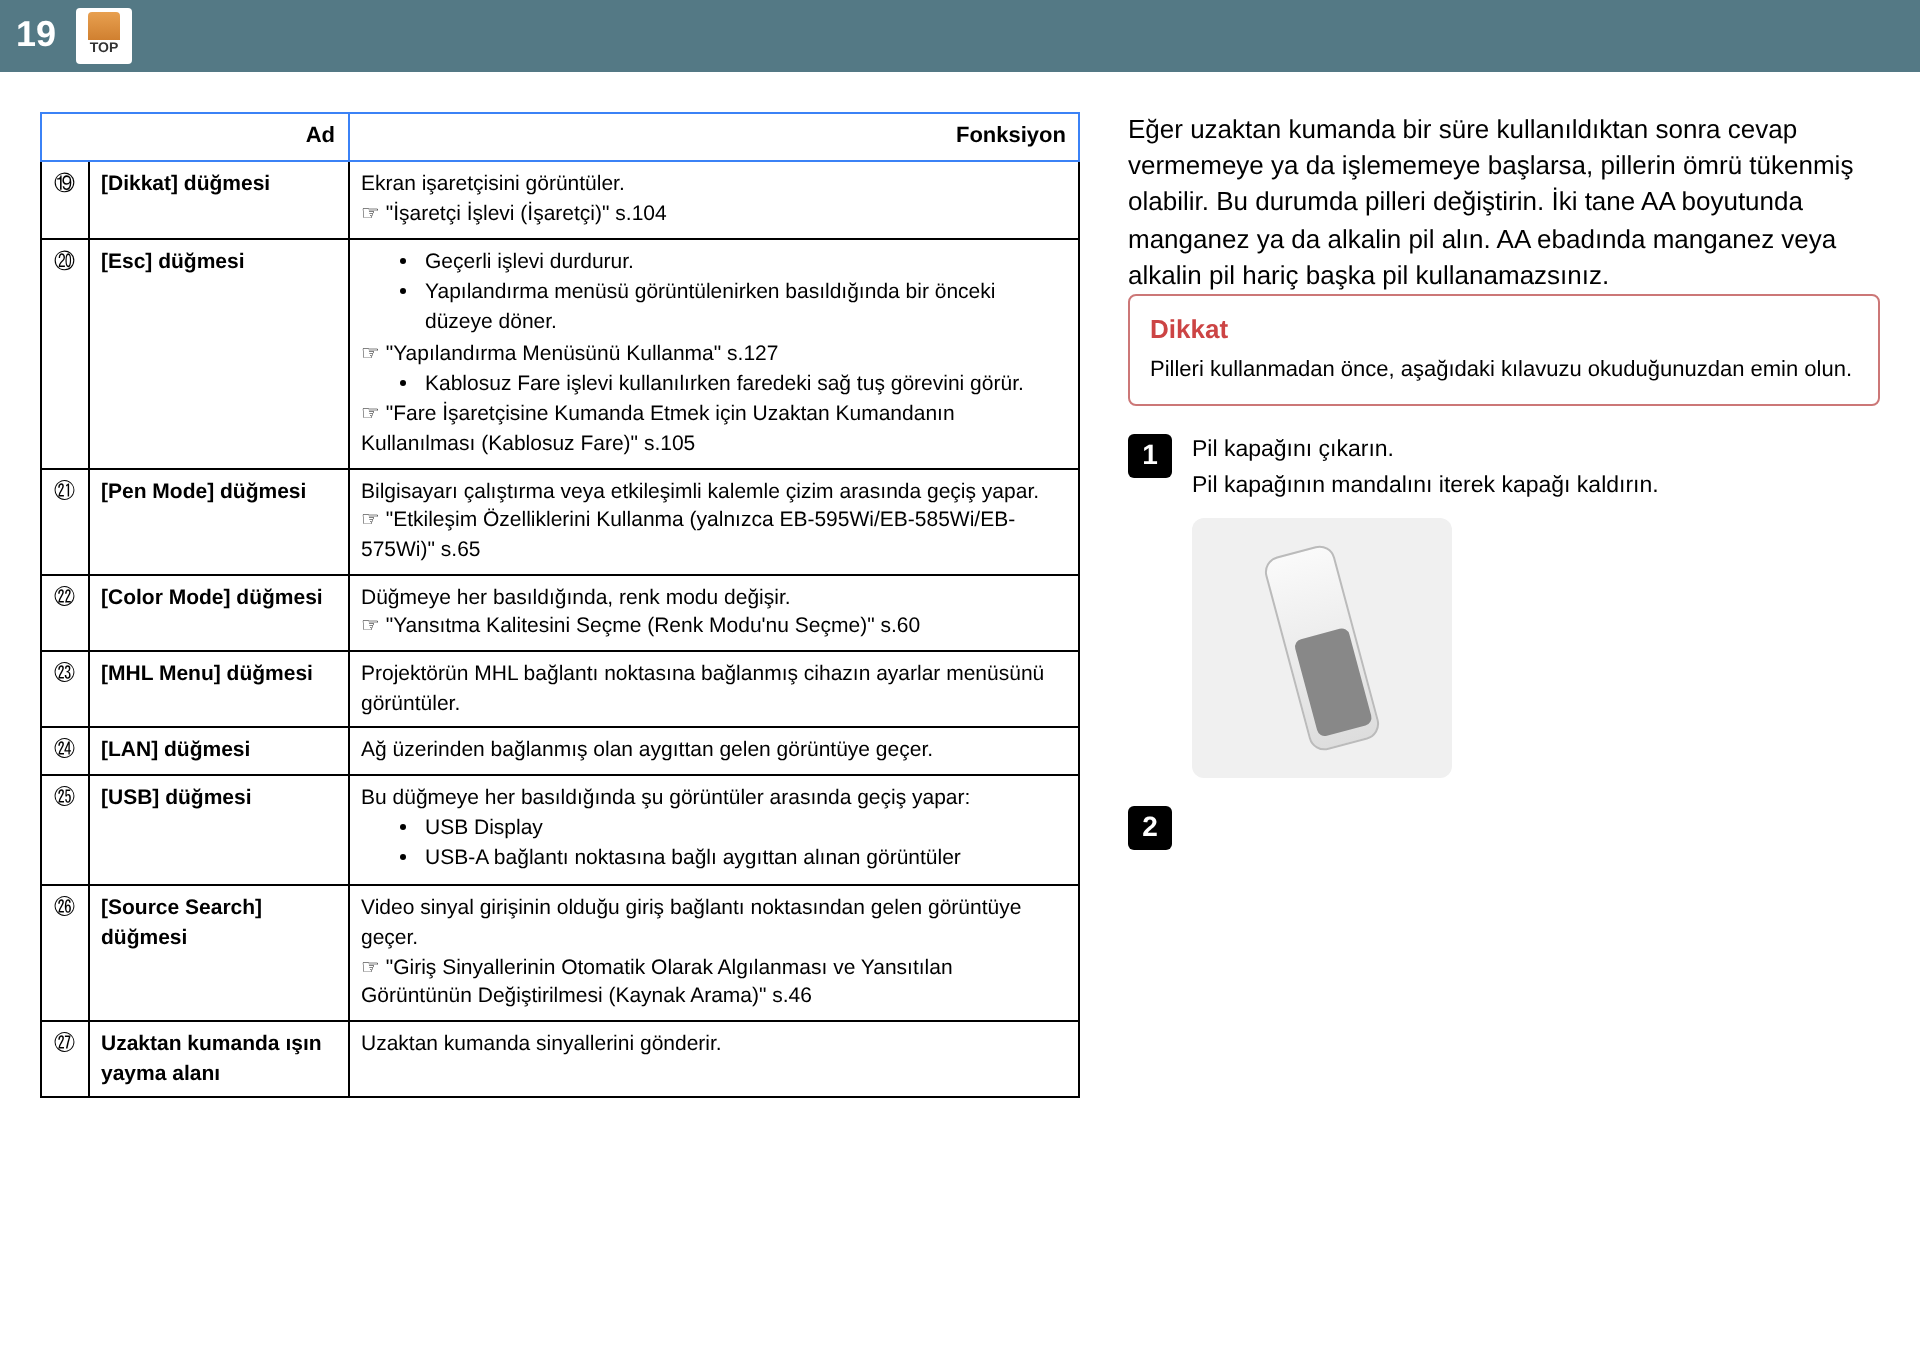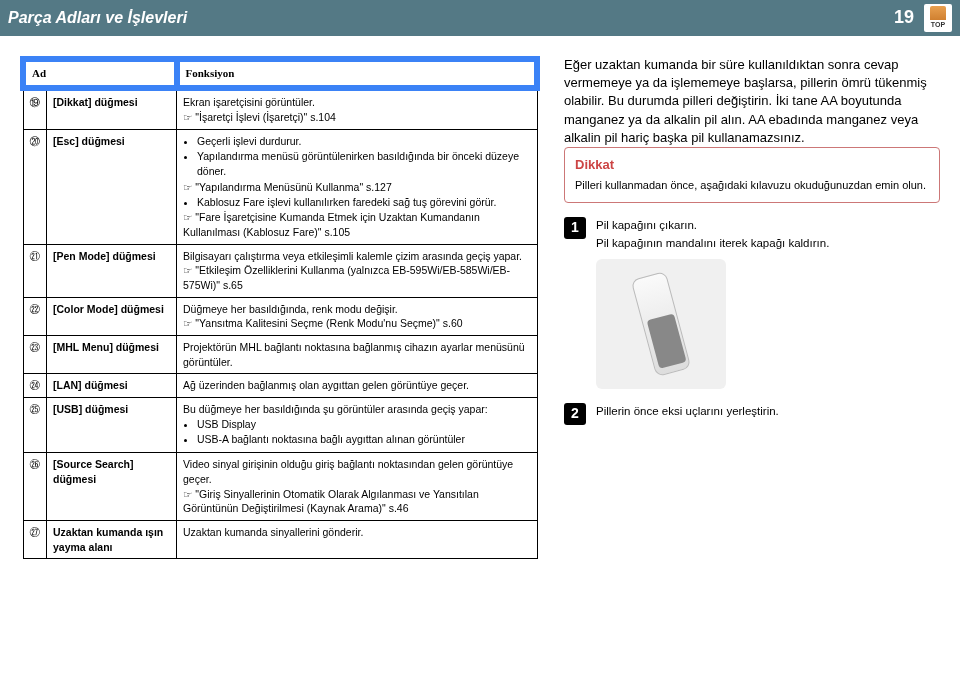--- a/index.html
+++ b/index.html
@@ -11,26 +11,26 @@
   .page-num { font-size: 18px; font-weight: bold; }
   .top-logo { background: #fff; color: #333; padding: 2px 4px; font-size: 8px; border-radius: 2px; width: 28px; height: 28px; display: flex; flex-direction: column; align-items: center; justify-content: center; }
   .top-logo-icon { width: 16px; height: 14px; background: linear-gradient(#e8a050,#d08030); border-radius: 2px 2px 0 0; }
   .top-logo-text { font-weight: bold; font-size: 7px; color: #333; }
   
   .content { display: flex; padding: 20px 20px 0 20px; gap: 24px; }
   .left-col { width: 520px; }
   .right-col { flex: 1; }
   
   table.parts { width: 100%; border-collapse: collapse; border: 1px solid #000; }
-  table.parts th { border: 6px solid #3b82f6; padding: 4px 6px; text-align: left; font-weight: bold; font-size: 11px; font-family: Liberation Serif, serif; }
+  table.parts th { border: 1px solid #3b82f6; padding: 4px 6px; text-align: right; font-weight: bold; font-size: 11px; }
   table.parts td { border: 1px solid #000; padding: 4px 6px; vertical-align: top; font-size: 10.5px; }
   .num-cell { width: 22px; text-align: center; vertical-align: top; }
   .name-cell { width: 130px; font-weight: bold; }
   .func-cell ul { list-style: disc; padding-left: 14px; margin: 0; }
-  .func-cell li { margin-bottom: 1px; }
+  .func-cell li { margin-bottom: 1px; margin-left: 18px; }
   .ref { }
   
   .right-title { color: #547985; font-weight: bold; font-size: 14px; font-style: italic; margin-bottom: 10px; }
   .right-para { margin-bottom: 0; font-size: 13px; }
   
   .caution-box { border: 1px solid #c77; border-radius: 4px; padding: 8px 10px; margin-bottom: 14px; }
   .caution-title { color: #c44; font-weight: bold; font-size: 13px; margin-bottom: 4px; }
   .caution-link { color: #547985; font-style: italic; }
   
   .step { display: flex; gap: 10px; margin-bottom: 14px; align-items: flex-start; }
@@ -39,21 +39,20 @@
   .step-text { font-size: 11.5px; margin-bottom: 2px; }
   
   .remote-img { width: 130px; height: 130px; background: #f0f0f0; border-radius: 6px; margin: 8px 0 0 0; display: flex; align-items: center; justify-content: center; }
   .remote-body { width: 36px; height: 100px; background: linear-gradient(#fafafa,#ddd); border: 1px solid #bbb; border-radius: 8px; transform: rotate(-15deg); position: relative; }
   .remote-back { width: 28px; height: 50px; background: #888; border-radius: 4px; position: absolute; top: 42px; left: 4px; }
 </style>
 </head>
 <body>
 
 <div class="header-bar">
-  <div class="header-title">Parça Adları ve İşlevleri</div>
   <div class="header-right">
     <div class="page-num">19</div>
     <div class="top-logo">
       <div class="top-logo-icon"></div>
       <div class="top-logo-text">TOP</div>
     </div>
   </div>
 </div>
 
 <div class="content">
@@ -160,17 +159,16 @@
           <div class="remote-body">
             <div class="remote-back"></div>
           </div>
         </div>
       </div>
     </div>
 
     <div class="step">
       <div class="step-num">2</div>
       <div class="step-body">
-        <div class="step-text">Pillerin önce eksi uçlarını yerleştirin.</div>
       </div>
     </div>
   </div>
 </div>
 
 </body></html>

